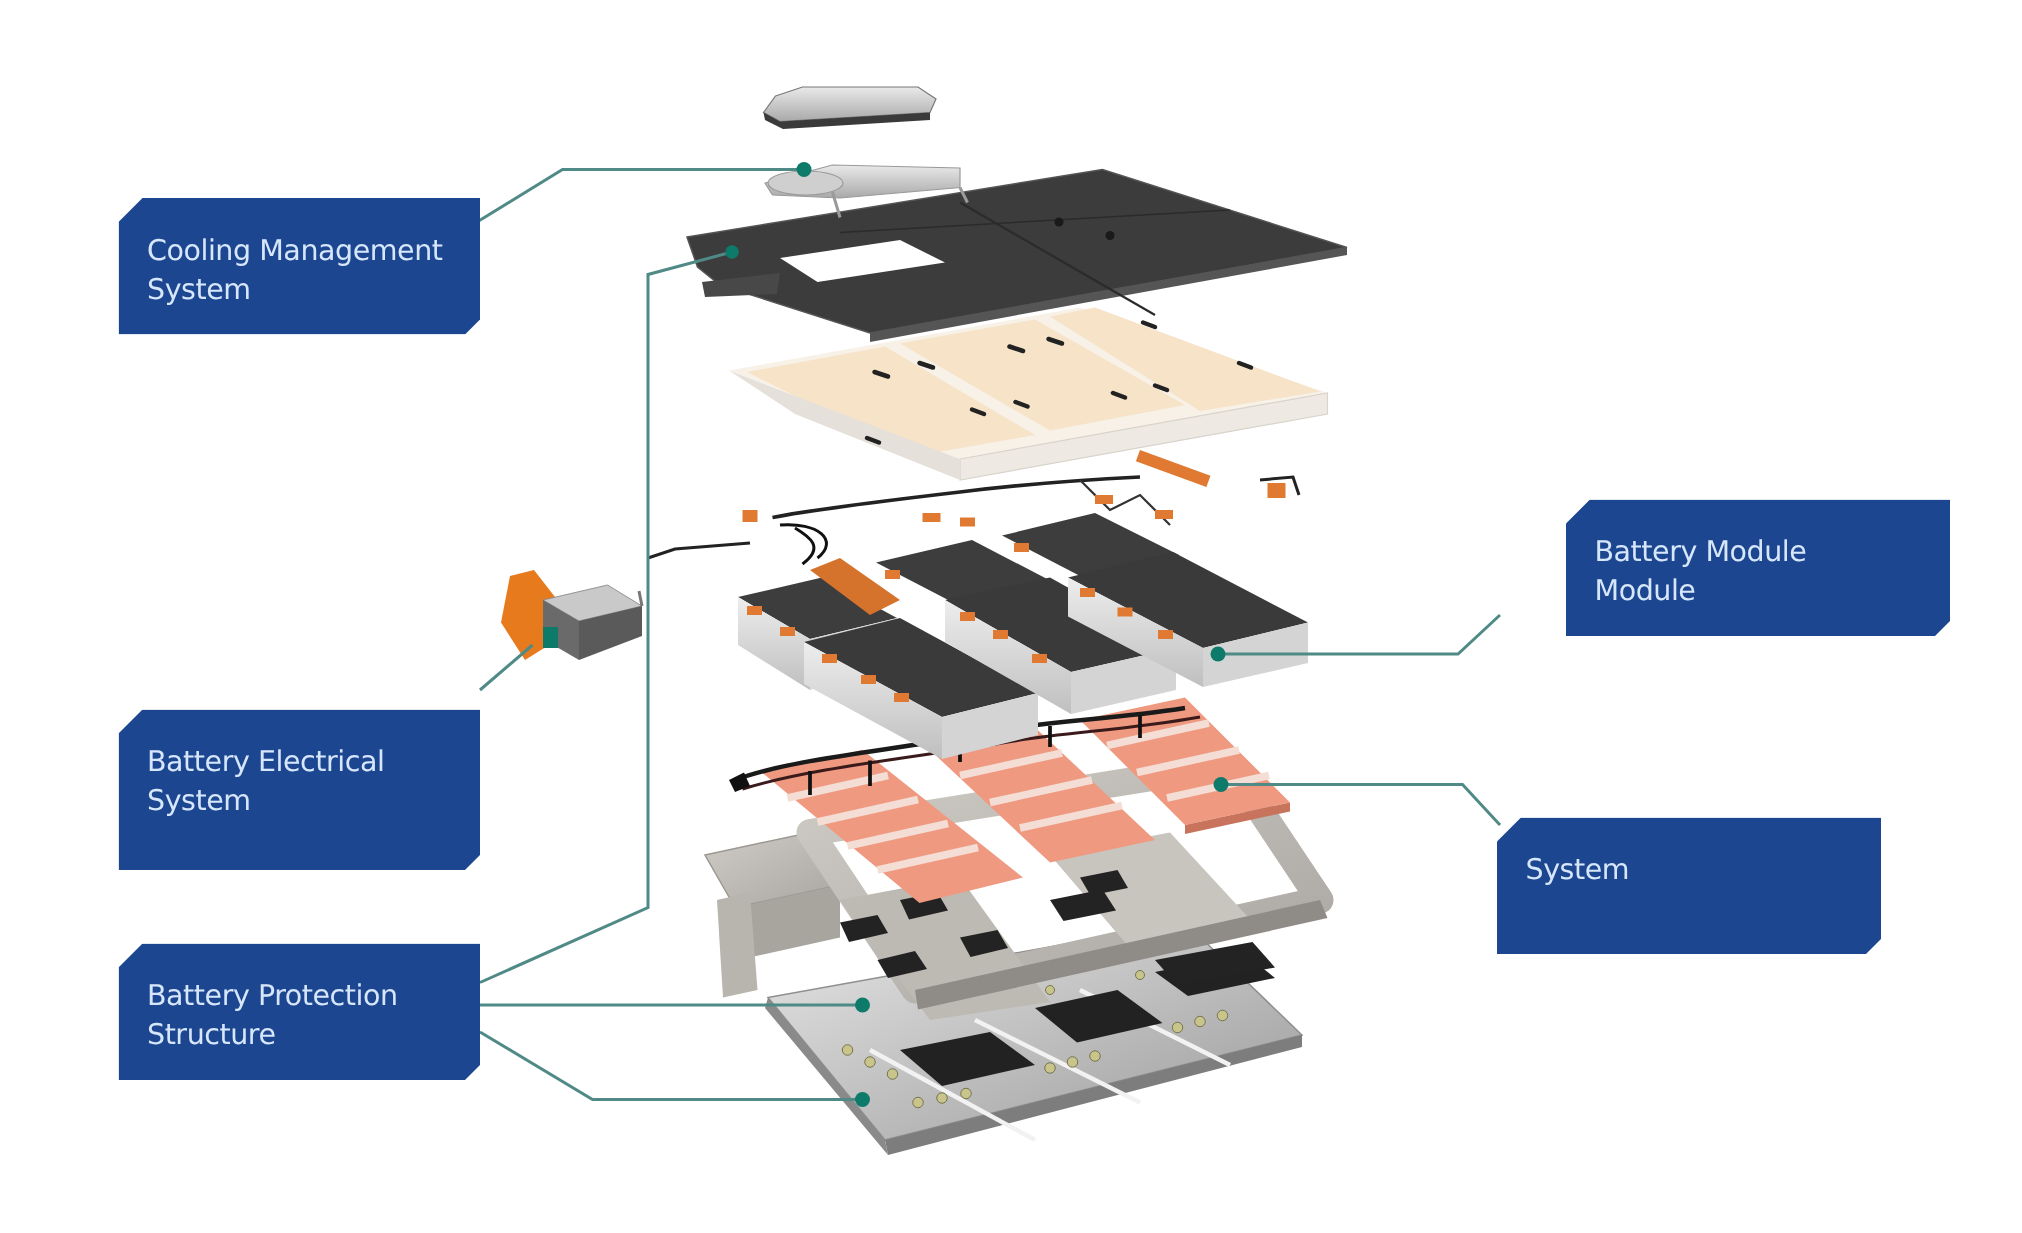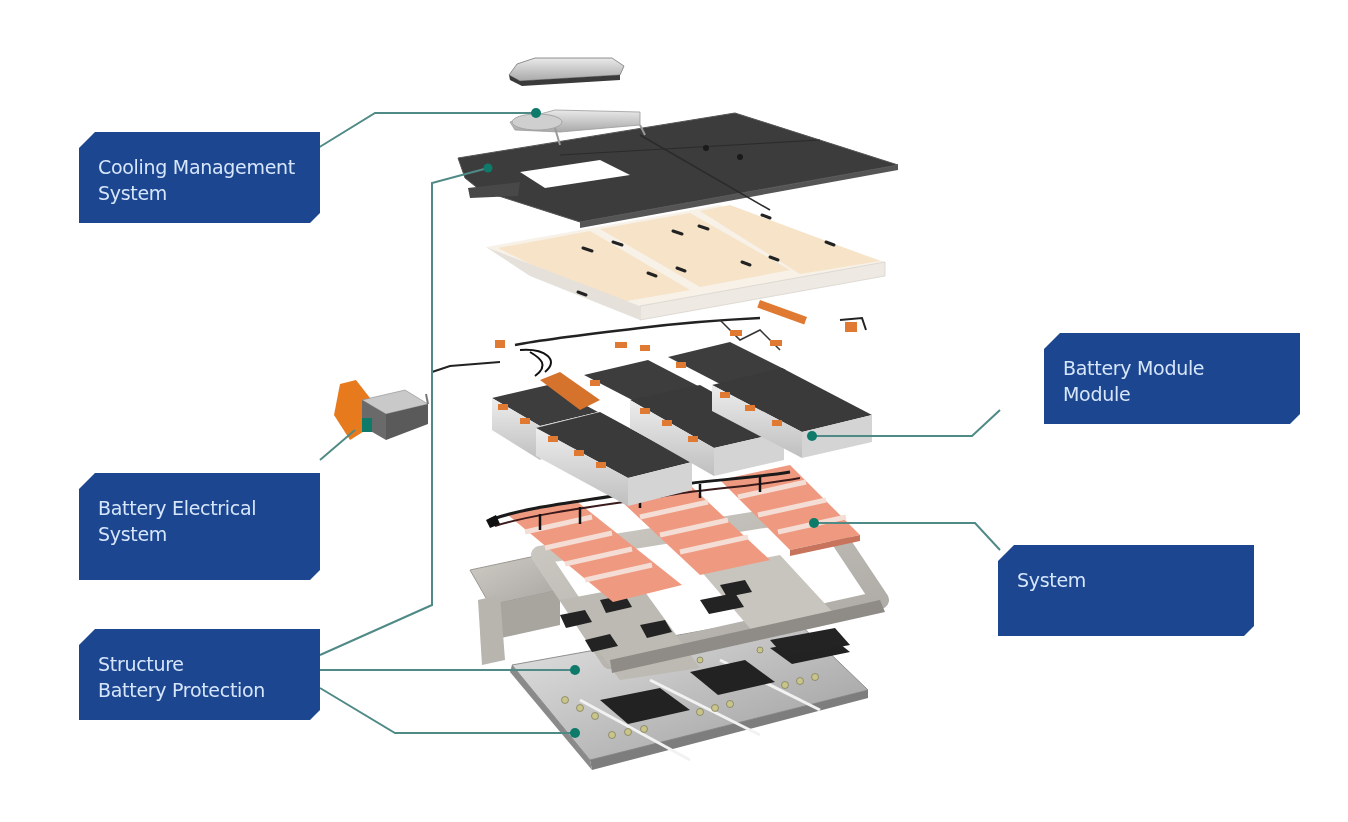--- a/index.html
+++ b/index.html
@@ -267,22 +267,22 @@
   <span class="label-line">Cooling Management</span>
   <span class="label-line">System</span>
 </div>
 
 <div class="label-box" style="left:79px; top:449px; width:241px; height:107px;margin-top:24px;">
   <span class="label-line">Battery Electrical</span>
   <span class="label-line">System</span>
 </div>
 
 <div class="label-box" style="left:79px; top:629px; width:241px; height:91px;">
+  <span class="label-line">Battery Protection</span>
   <span class="label-line">Structure</span>
-  <span class="label-line">Battery Protection</span>
 </div>
 
 <div class="label-box" style="left:1044px; top:333px; width:256px; height:91px;">
   <span class="label-line">Battery Module</span>
   <span class="label-line">Module</span>
 </div>
 
 <div class="label-box" style="left:998px; top:545px; width:256px; height:91px;">
   <span class="label-line">System</span>
 </div>

